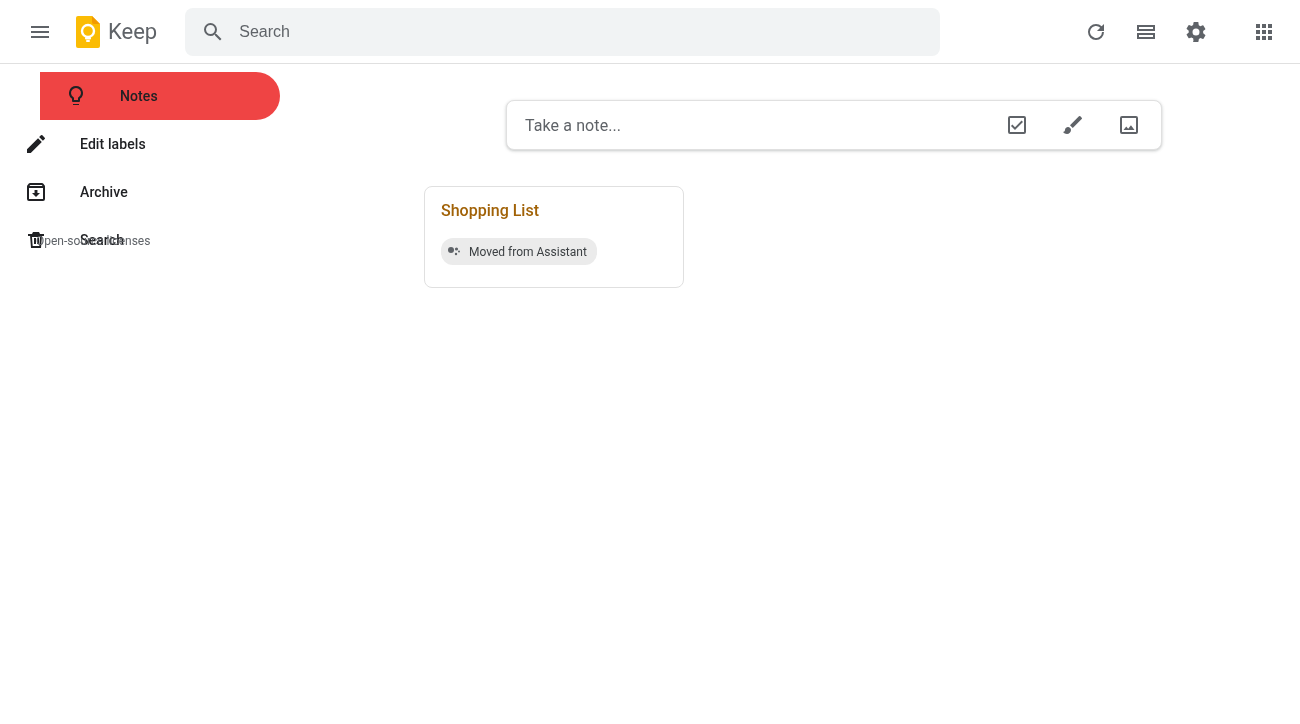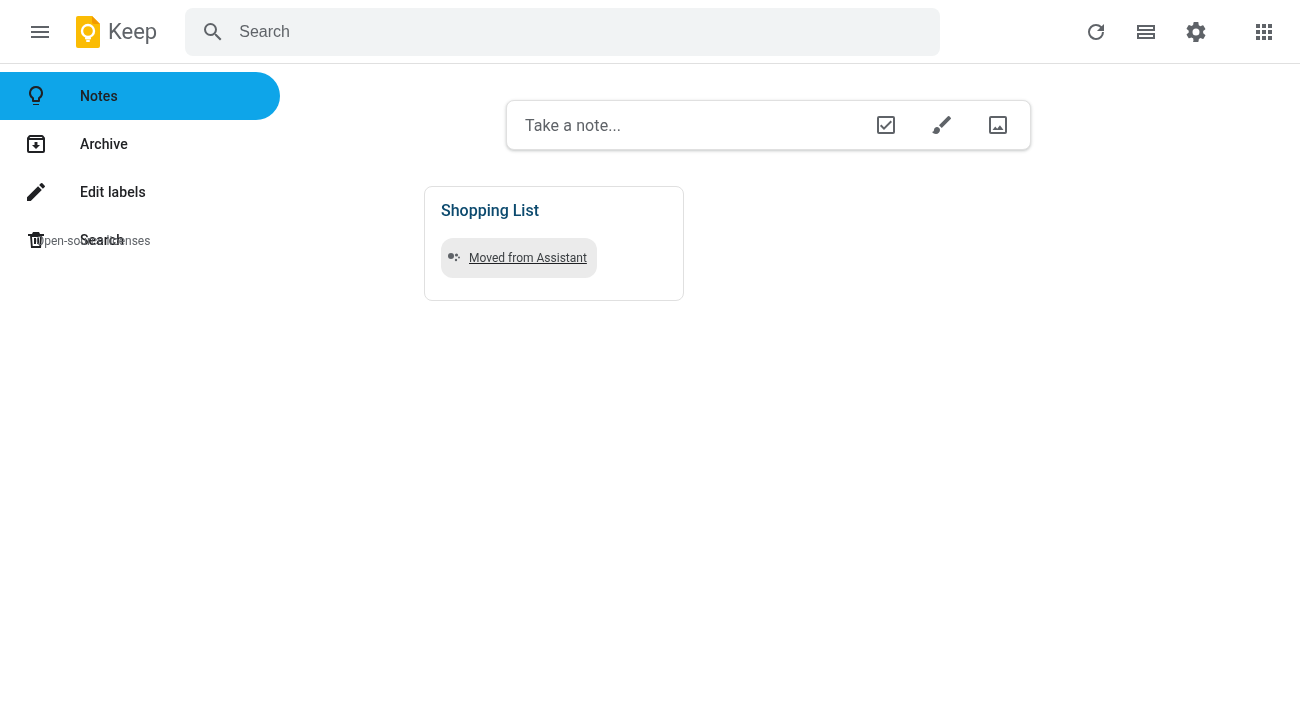--- a/index.html
+++ b/index.html
@@ -17,36 +17,36 @@
   .search-input { flex:1; border:none; background:transparent; font-size:16px; color:#5f6368; outline:none; padding:0 6px; }
   .search-input::placeholder { color:#5f6368; }
   .header-spacer { flex:1; }
   .header-actions { display:flex; align-items:center; gap:2px; margin-left:8px; }
   .icon-btn { width:48px; height:48px; display:flex; align-items:center; justify-content:center; border-radius:50%; cursor:pointer; color:#5f6368; }
   .apps-btn { margin-left:18px; }
 
   
   .sidebar { position:absolute; top:64px; left:0; width:280px; padding-top:8px; }
   .nav-item { height:48px; display:flex; align-items:center; padding-left:12px; border-top-right-radius:24px; border-bottom-right-radius:24px; cursor:pointer; color:#202124; }
-  .nav-item.active { background:#0ea5e9; }
+  .nav-item.active { background:#ef4444;margin-left:40px; }
   .nav-icon-wrap { width:48px; height:48px; display:flex; align-items:center; justify-content:center; color:#202124; }
   .nav-label { font-size:14px; font-weight:500; margin-left:20px; letter-spacing:0.1px; }
   .licenses { position:absolute; bottom:16px; left:36px; font-size:12px; color:#5f6368; cursor:pointer; }
 
   
   .main { position:absolute; top:64px; left:280px; right:0; bottom:0; }
-  .take-note { position:absolute; top:36px; left:226px; width:525px; height:50px; border:1px solid #e0e0e0; border-radius:8px; box-shadow:0 1px 2px rgba(60,64,67,.15), 0 1px 3px 1px rgba(60,64,67,.1); display:flex; align-items:center; padding:0 8px 0 18px; background:#fff; }
+  .take-note { position:absolute; top:36px; left:226px; width:656px; height:50px; border:1px solid #e0e0e0; border-radius:8px; box-shadow:0 1px 2px rgba(60,64,67,.15), 0 1px 3px 1px rgba(60,64,67,.1); display:flex; align-items:center; padding:0 8px 0 18px; background:#fff; }
   .take-note-placeholder { flex:1; font-size:16px; color:#5f6368; letter-spacing:.1px; }
   .take-note-actions { display:flex; align-items:center; }
   .tn-btn { width:48px; height:48px; display:flex; align-items:center; justify-content:center; cursor:pointer; color:#5f6368; margin-left:8px; }
 
   
   .note-card { position:absolute; top:122px; left:144px; width:260px; border:1px solid #e0e0e0; border-radius:8px; padding:14px 16px 22px 16px; cursor:pointer; background:#fff; }
-  .note-title { font-size:16px; font-weight:500; color:#0c4a6e; margin-bottom:18px; }
-  .chip { display:inline-flex; align-items:center; background:#ebebeb; border-radius:12px; height:40px; padding:0 10px 0 6px; gap:8px;text-decoration:underline; }
+  .note-title { font-size:16px; font-weight:500; color:#a16207; margin-bottom:18px; }
+  .chip { display:inline-flex; align-items:center; background:#ebebeb; border-radius:12px; height:27px; padding:0 10px 0 6px; gap:8px; }
   .chip-icon { width:14px; height:14px; position:relative; }
   .chip-text { font-size:12px; color:#3c4043; }
 
   svg { display:block; }
 </style>
 </head>
 <body>
 
 <div class="header">
   <div class="menu-btn">
@@ -107,32 +107,32 @@
     <div class="nav-icon-wrap">
       <svg width="24" height="24" viewBox="0 0 24 24">
           <path fill="#202124" d="M9 21h6v-1H9v1zm3-19a7 7 0 00-4 12.74V17a1 1 0 001 1h6a1 1 0 001-1v-2.26A7 7 0 0012 2zm2.85 11.1l-.85.6V16h-4v-2.3l-.85-.6a5 5 0 115.7 0z"></path>
         </svg>
     </div>
     <span class="nav-label">Notes</span>
   </div>
   <div class="nav-item">
     <div class="nav-icon-wrap">
       <svg width="24" height="24" viewBox="0 0 24 24">
+          <path fill="#202124" d="M3 17.25V21h3.75L17.81 9.94l-3.75-3.75L3 17.25zM20.71 7.04a1 1 0 000-1.41l-2.34-2.34a1 1 0 00-1.41 0l-1.83 1.83 3.75 3.75 1.83-1.83z"></path>
+        </svg>
+    </div>
+    <span class="nav-label">Edit labels</span>
+  </div>
+  <div class="nav-item">
+    <div class="nav-icon-wrap">
+      <svg width="24" height="24" viewBox="0 0 24 24">
           <path fill="#202124" d="M20.54 5.23l-1.39-1.68A1.45 1.45 0 0018 3H6c-.47 0-.88.21-1.16.55L3.46 5.23A2 2 0 003 6.5V19a2 2 0 002 2h14a2 2 0 002-2V6.5a2 2 0 00-.46-1.27zM6.24 5h11.52l.81.97H5.44L6.24 5zM5 19V8h14v11H5zm8.45-9h-2.9v3H8l4 4 4-4h-2.55v-3z"></path>
         </svg>
     </div>
     <span class="nav-label">Archive</span>
-  </div>
-  <div class="nav-item">
-    <div class="nav-icon-wrap">
-      <svg width="24" height="24" viewBox="0 0 24 24">
-          <path fill="#202124" d="M3 17.25V21h3.75L17.81 9.94l-3.75-3.75L3 17.25zM20.71 7.04a1 1 0 000-1.41l-2.34-2.34a1 1 0 00-1.41 0l-1.83 1.83 3.75 3.75 1.83-1.83z"></path>
-        </svg>
-    </div>
-    <span class="nav-label">Edit labels</span>
   </div>
   <div class="nav-item">
     <div class="nav-icon-wrap">
       <svg width="24" height="24" viewBox="0 0 24 24">
           <path fill="#202124" d="M6 7h12l-1 13H7L6 7zm2 2l.7 9h6.6l.7-9H8zM9 4h6l1 2h4v2H4V6h4l1-2zm1 6h2v6h-2v-6zm3 0h2v6h-2v-6z"></path>
         </svg>
     </div>
     <span class="nav-label">Search</span>
   </div>
 

